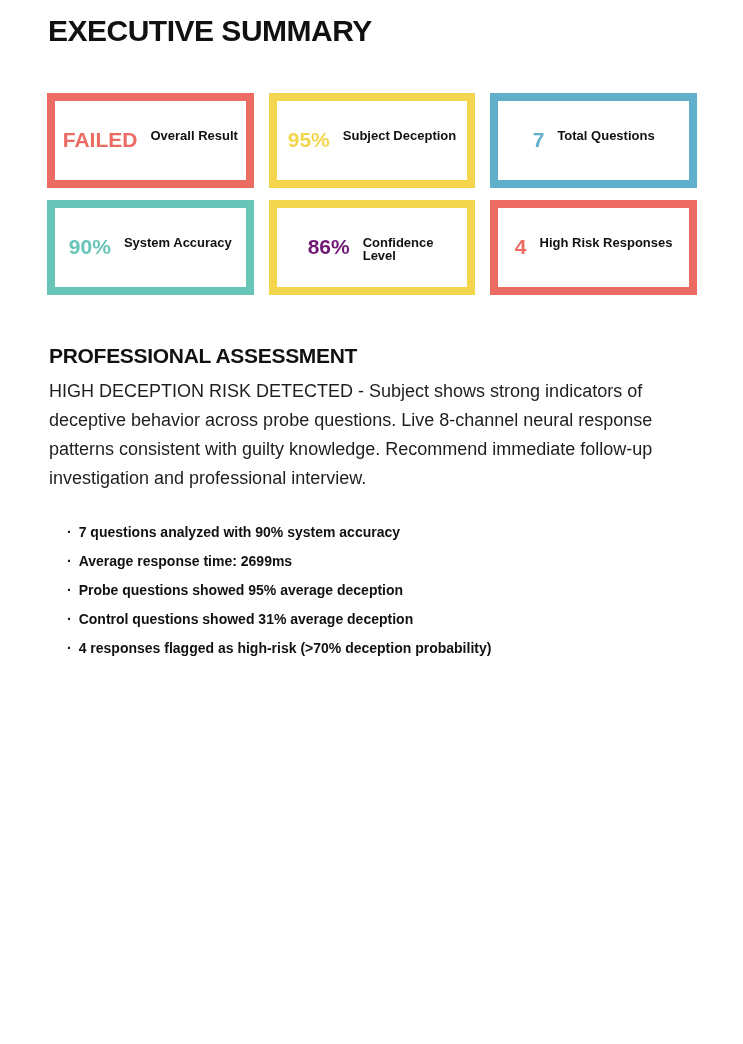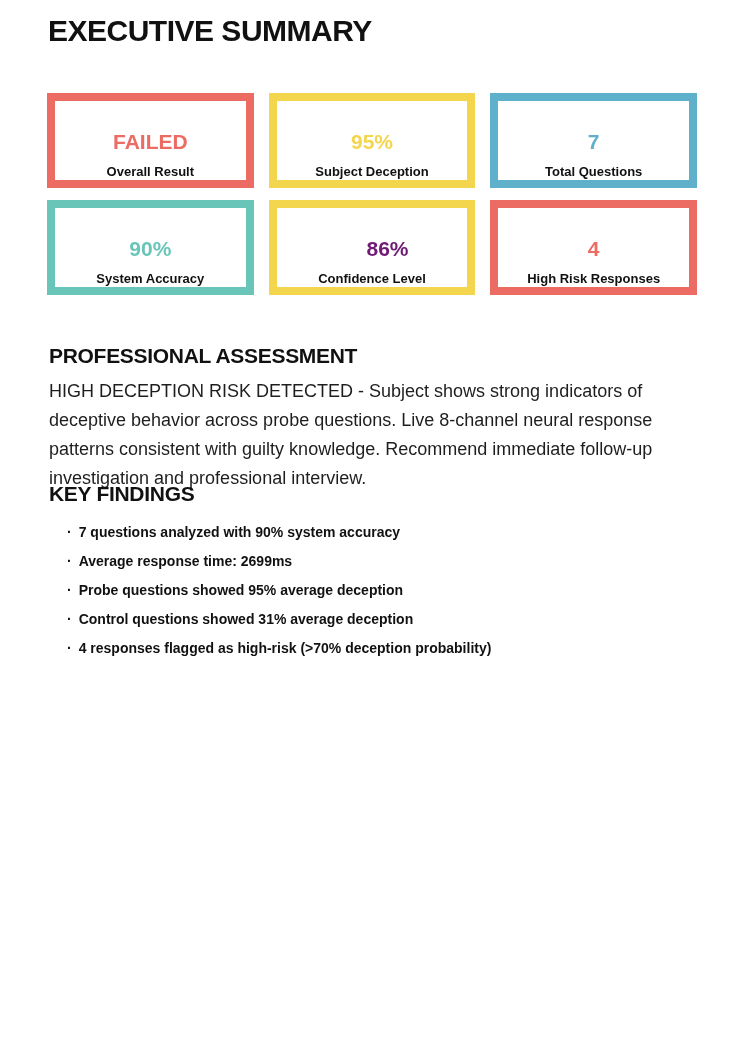--- a/index.html
+++ b/index.html
@@ -31,22 +31,22 @@
     grid-template-columns: repeat(3, 1fr);
     column-gap: 15px;
     row-gap: 12px;
   }
   .metric-card {
     height: 95px;
     box-sizing: border-box;
     border: 8px solid #cccccc;
     background: #ffffff;
     display: flex;
-    flex-direction: column;
-    align-items: center;
+    flex-direction: row;
+    align-items: flex-start;
     justify-content: center;
     padding-top: 28px;
     gap: 13px;
   }
   .metric-value {
     font-size: 21px;
     font-weight: 700;
     line-height: 21px;
   }
   .metric-label {
@@ -136,21 +136,20 @@
     </div>
     <div class="metric-card" style="border-color: rgb(236, 107, 99);">
       <div class="metric-value" style="color: rgb(236, 107, 99);">4</div>
       <div class="metric-label">High Risk Responses</div>
     </div>
   </div>
 
   <h2 class="section-heading assessment-heading">PROFESSIONAL ASSESSMENT</h2>
   <p class="assessment-body">HIGH DECEPTION RISK DETECTED - Subject shows strong indicators of deceptive behavior across probe questions. Live 8-channel neural response patterns consistent with guilty knowledge. Recommend immediate follow-up investigation and professional interview.</p>
 
-  <h2 class="section-heading key-findings-heading">KEY FINDINGS</h2>
   <ul class="key-findings-list">
     <li>7 questions analyzed with 90% system accuracy</li>
     <li>Average response time: 2699ms</li>
     <li>Probe questions showed 95% average deception</li>
     <li>Control questions showed 31% average deception</li>
     <li>4 responses flagged as high-risk (&gt;70% deception probability)</li>
   </ul>
 
   <div class="page-footer">Page 2 of 4</div>
 

